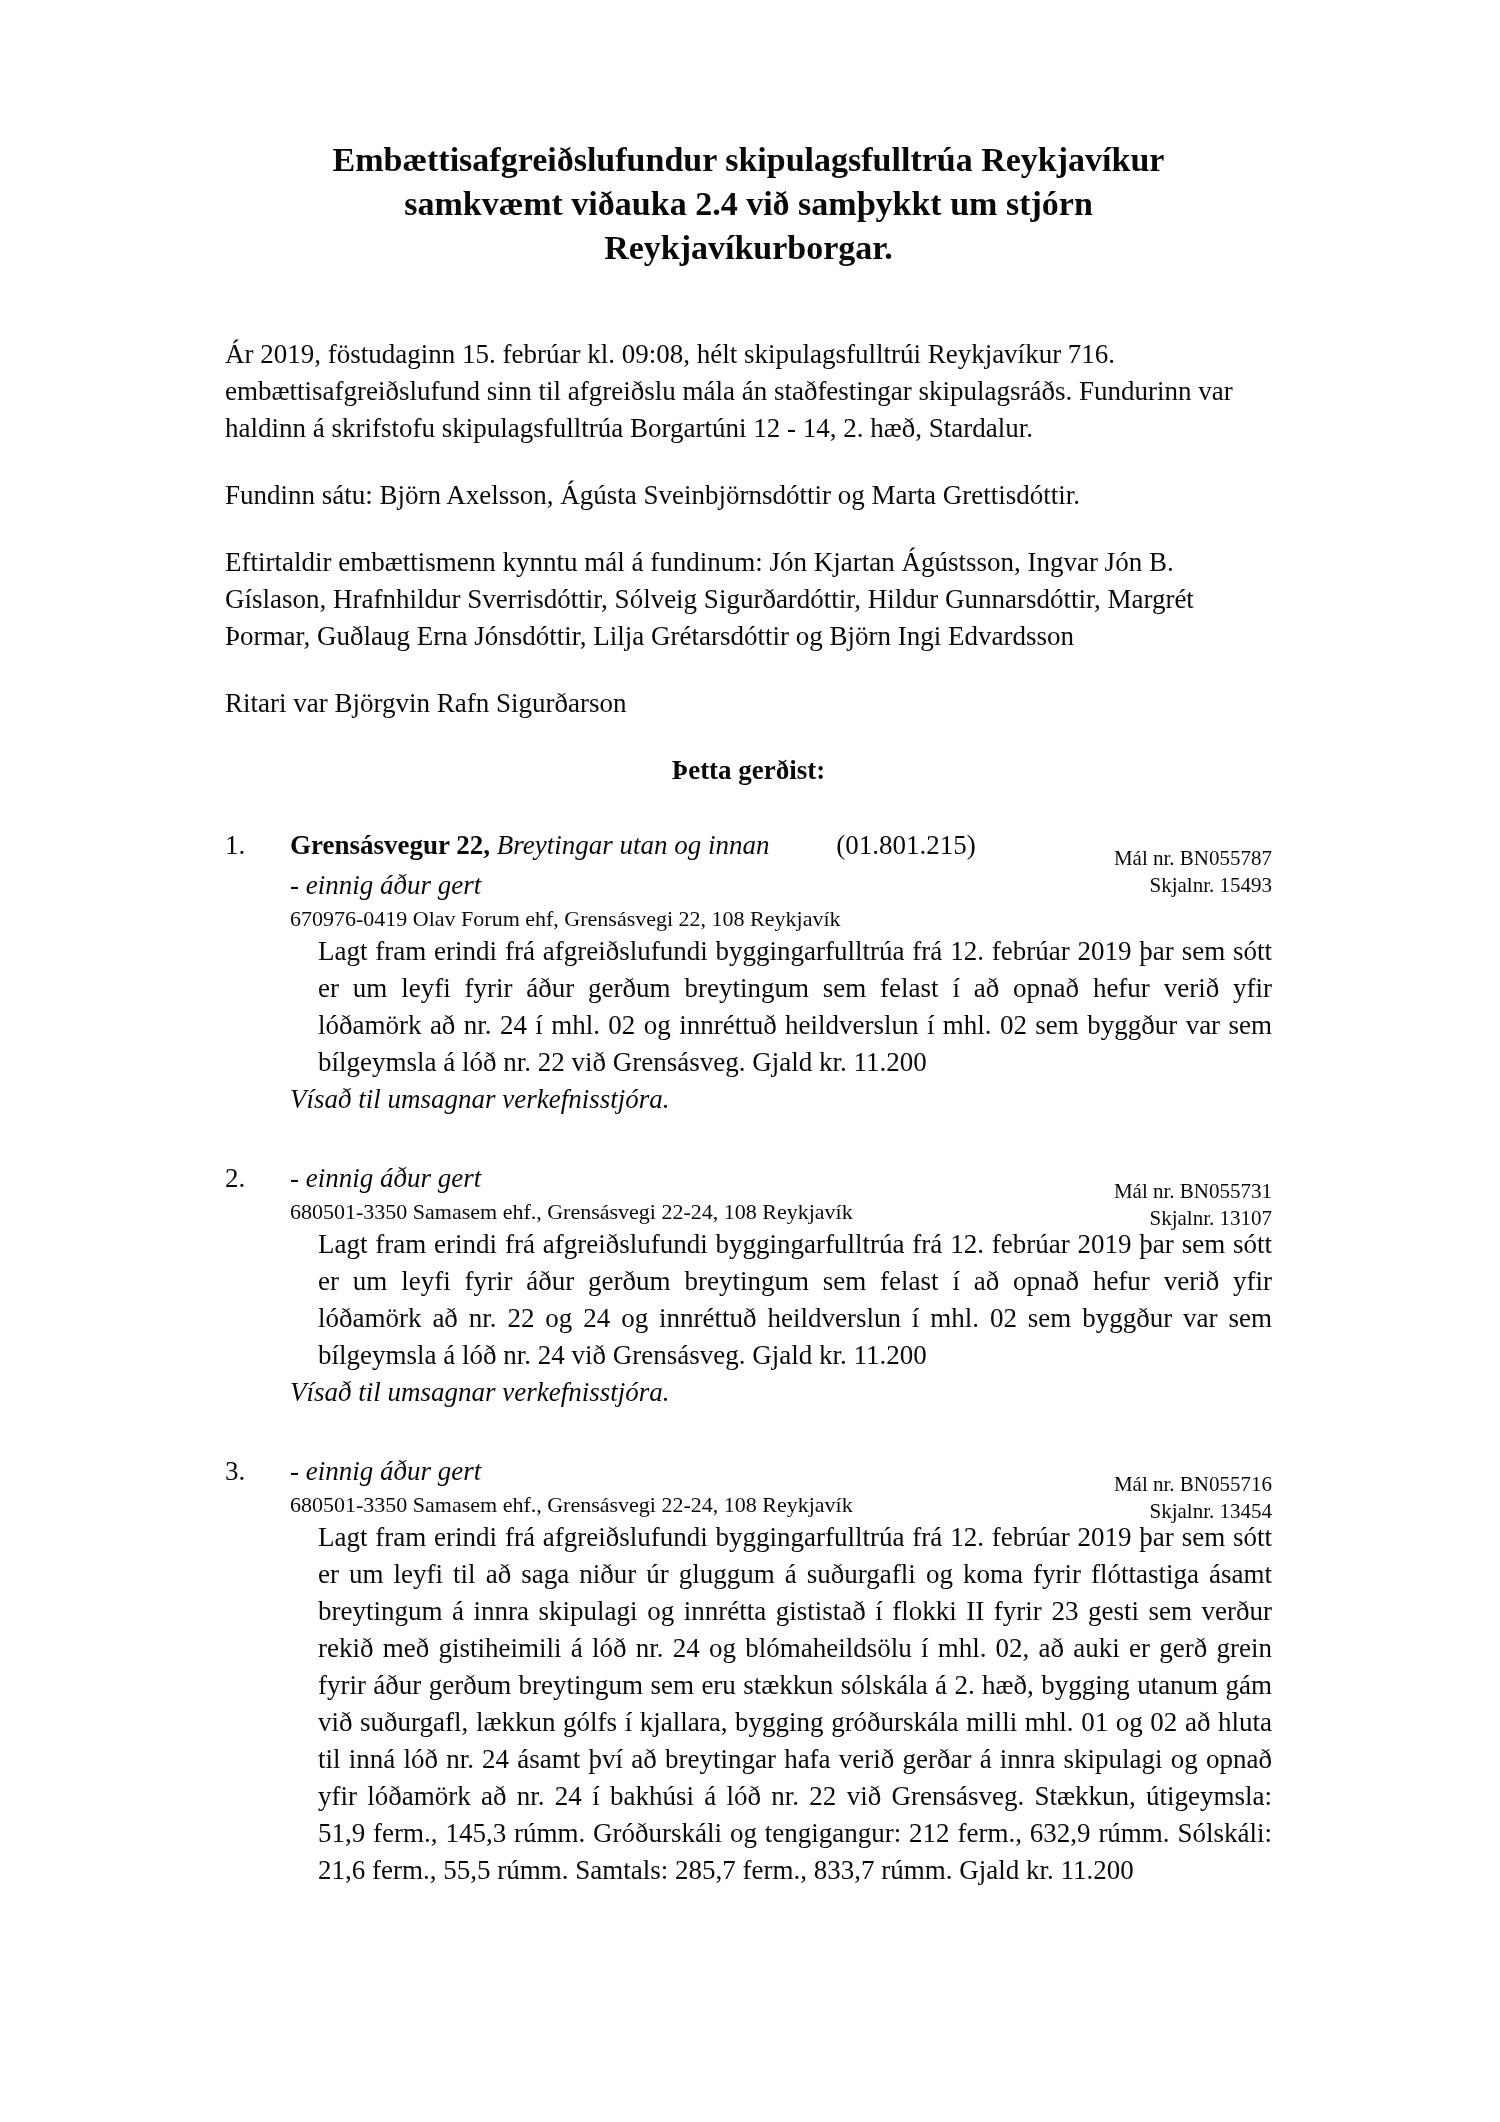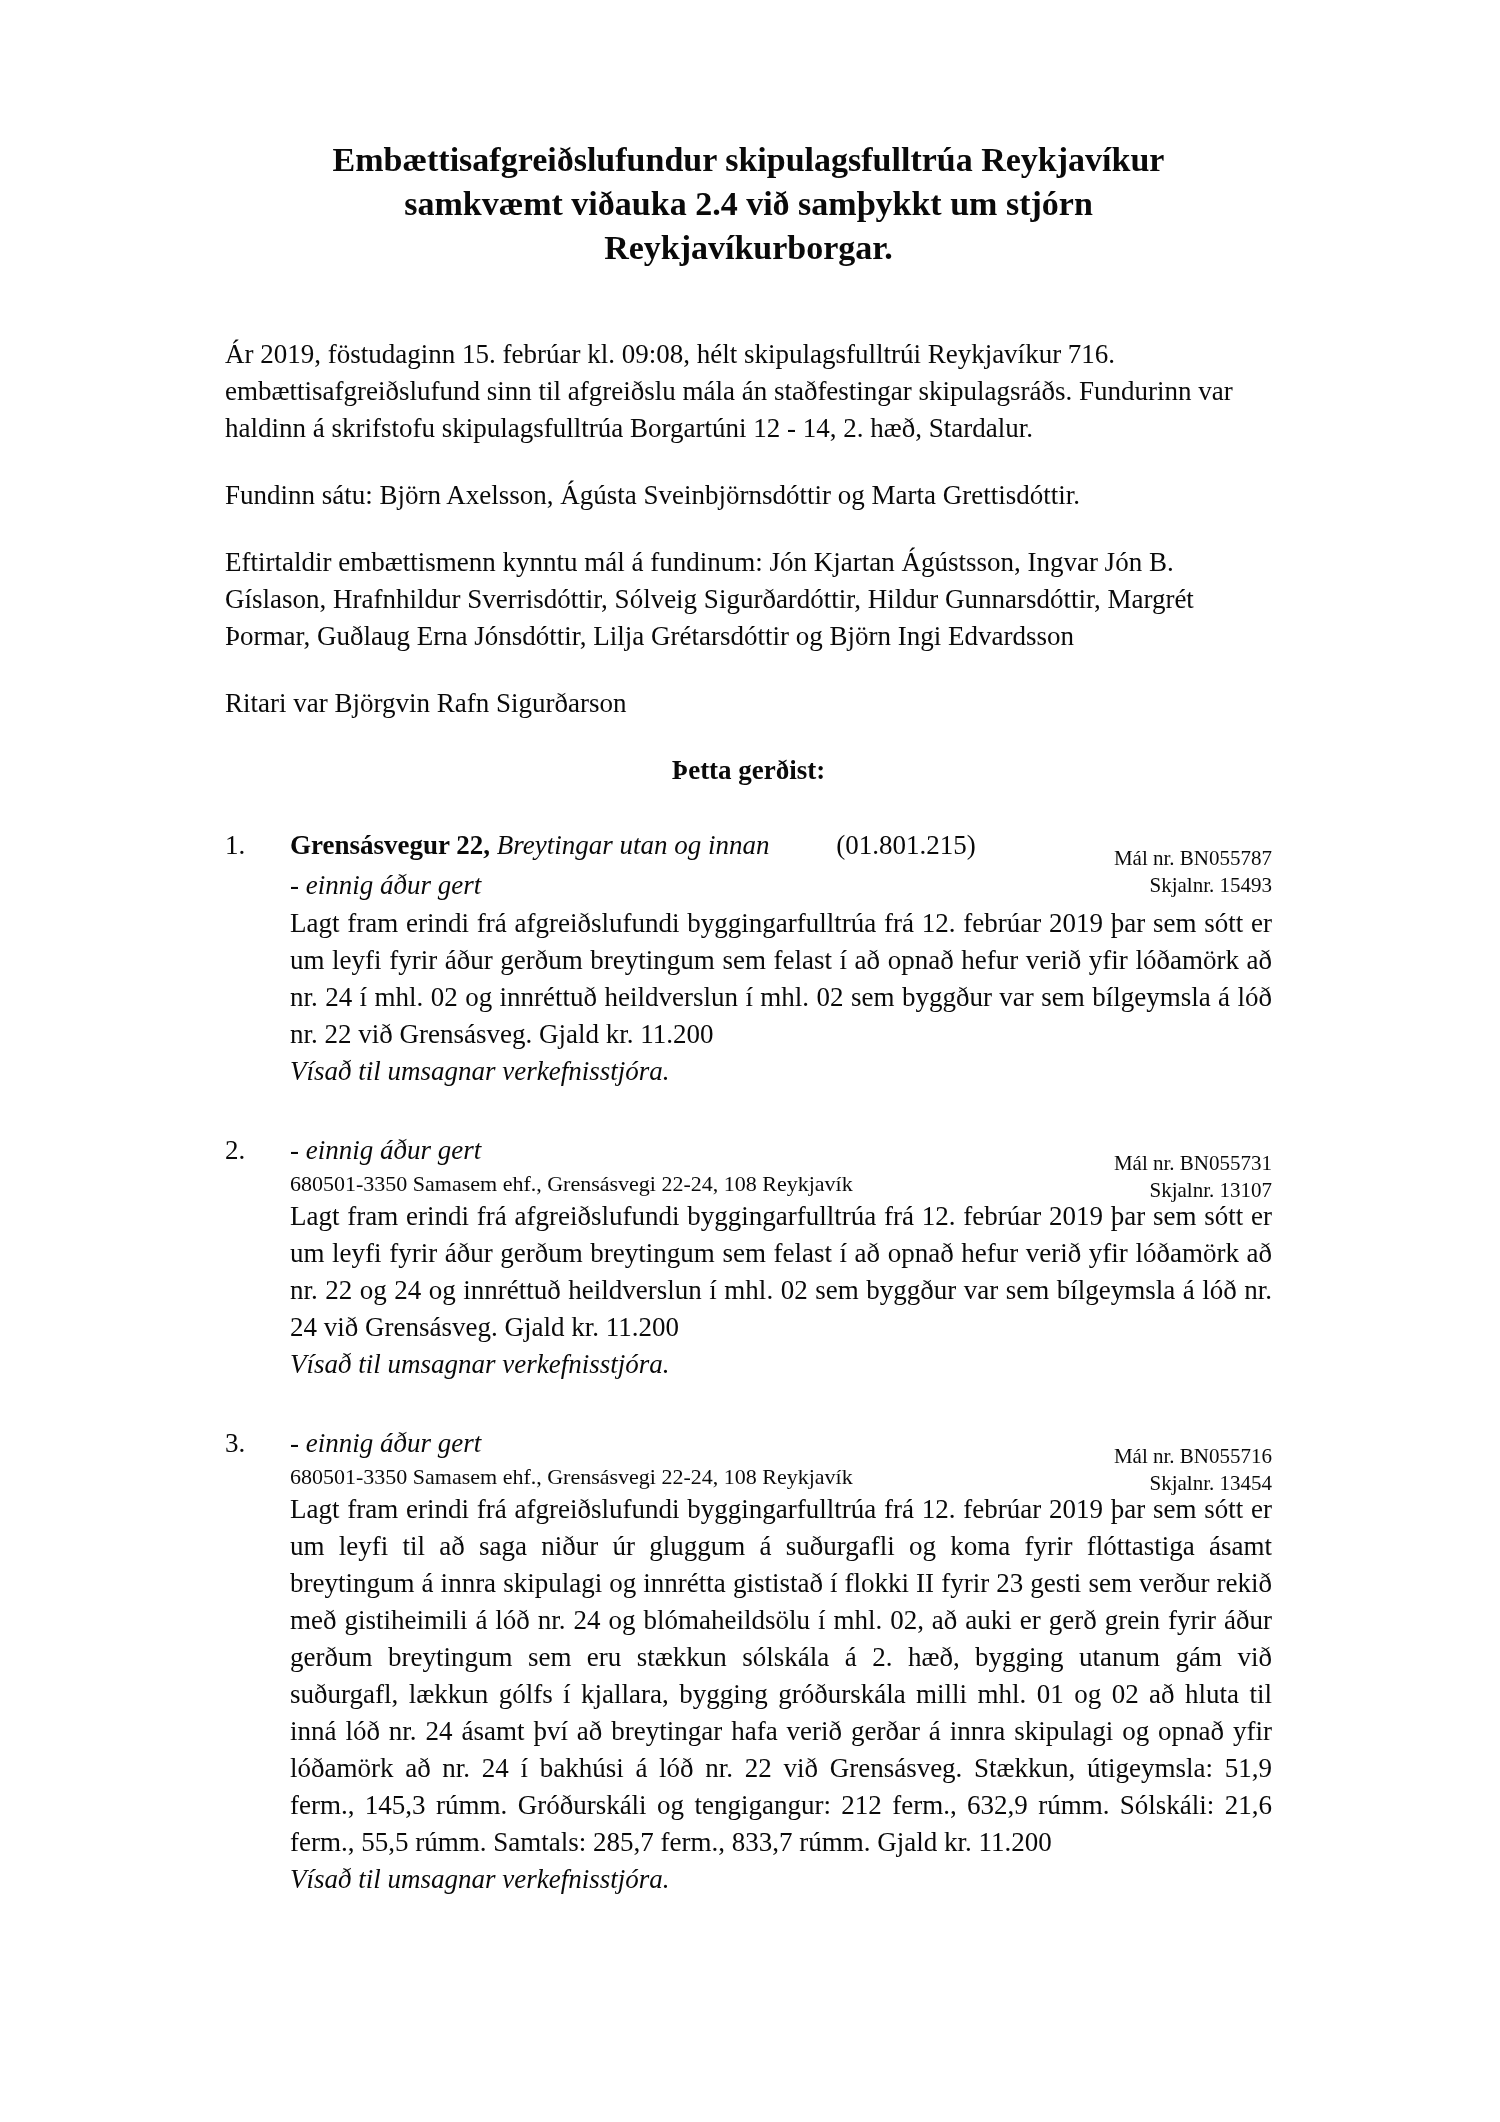--- a/index.html
+++ b/index.html
@@ -85,20 +85,21 @@
     line-height: 40px;
   }
   .applicant {
     font-size: 22px;
     line-height: 28px;
   }
   .body-text {
     font-size: 27px;
     line-height: 37px;
     text-align: justify;
+    margin-left: 28px;
   }
   .resolution {
     font-style: italic;
     font-size: 27px;
     line-height: 37px;
   }
   .page-number {
     position: absolute;
     top: 1965px;
     right: 228px;
@@ -135,20 +136,21 @@
         <div>Skjalnr. 15493</div>
       </div>
       <div class="item-num">1.</div>
       <div class="item-content">
         <div class="item-head">
           <span class="item-address">Grensásvegur 22,</span>
           <span class="item-subject">Breytingar utan og innan</span>
           <span class="item-code">(01.801.215)</span>
         </div>
         <div class="subtitle">- einnig áður gert</div>
+        <div class="applicant">670976-0419 Olav Forum ehf, Grensásvegi 22, 108 Reykjavík</div>
         <div class="body-text">Lagt fram erindi frá afgreiðslufundi byggingarfulltrúa frá 12. febrúar 2019 þar sem sótt er um leyfi fyrir áður gerðum breytingum sem felast í að opnað hefur verið yfir lóðamörk að nr. 24 í mhl. 02 og innréttuð heildverslun í mhl. 02 sem byggður var sem bílgeymsla á lóð nr. 22 við Grensásveg. Gjald kr. 11.200</div>
         <div class="resolution">Vísað til umsagnar verkefnisstjóra.</div>
       </div>
     </div>
 
     <div class="item">
       <div class="refs">
         <div>Mál nr. BN055731</div>
         <div>Skjalnr. 13107</div>
       </div>

